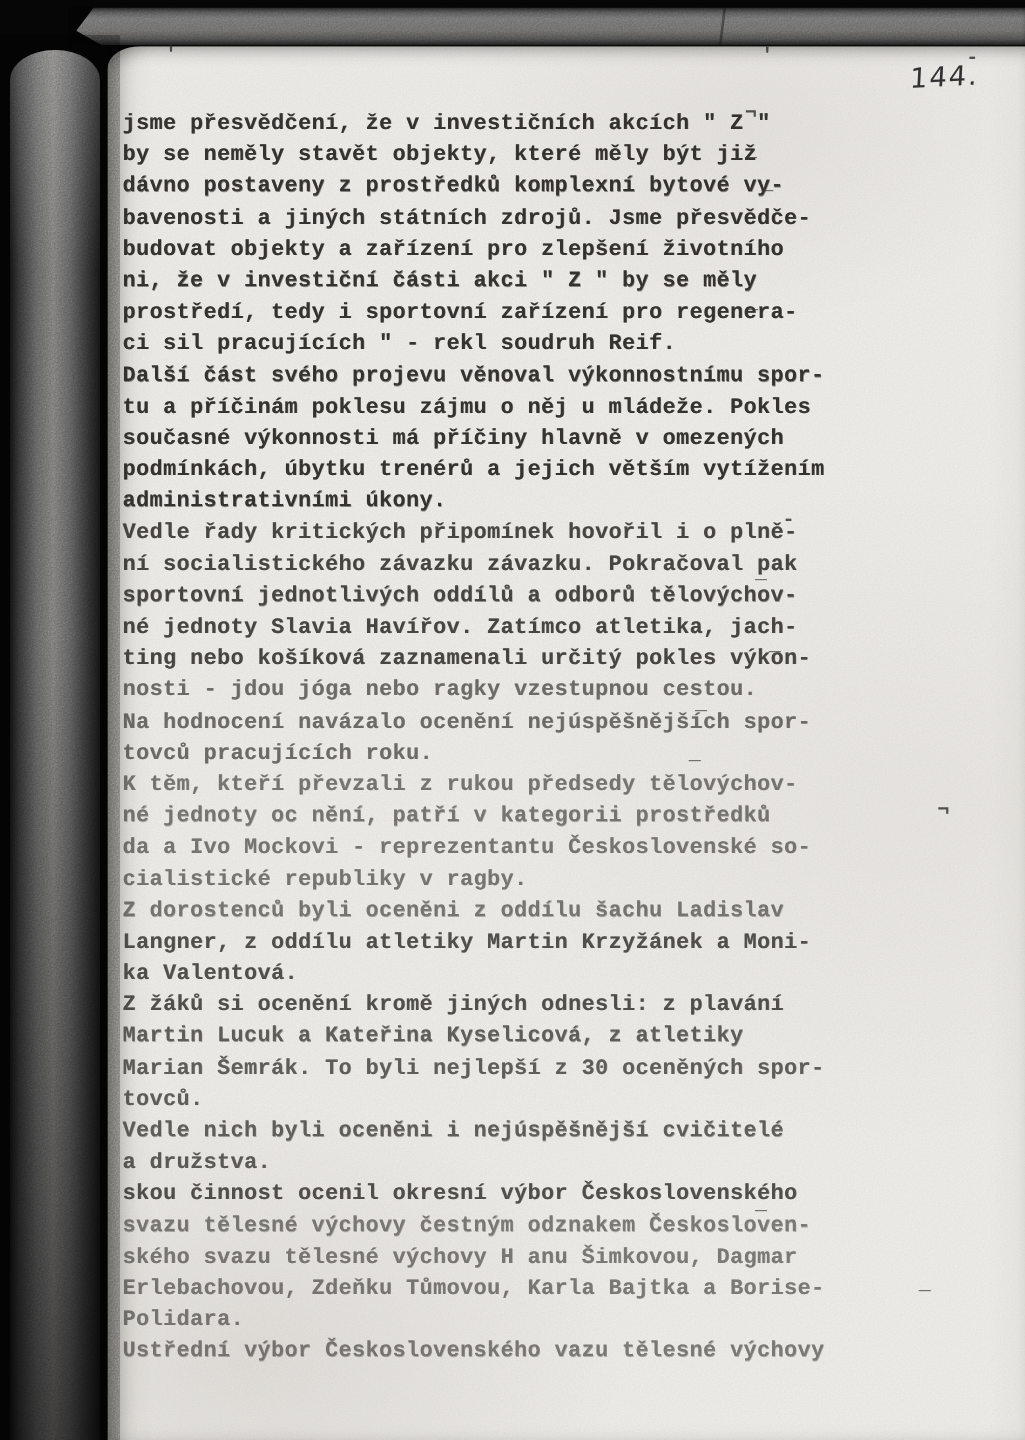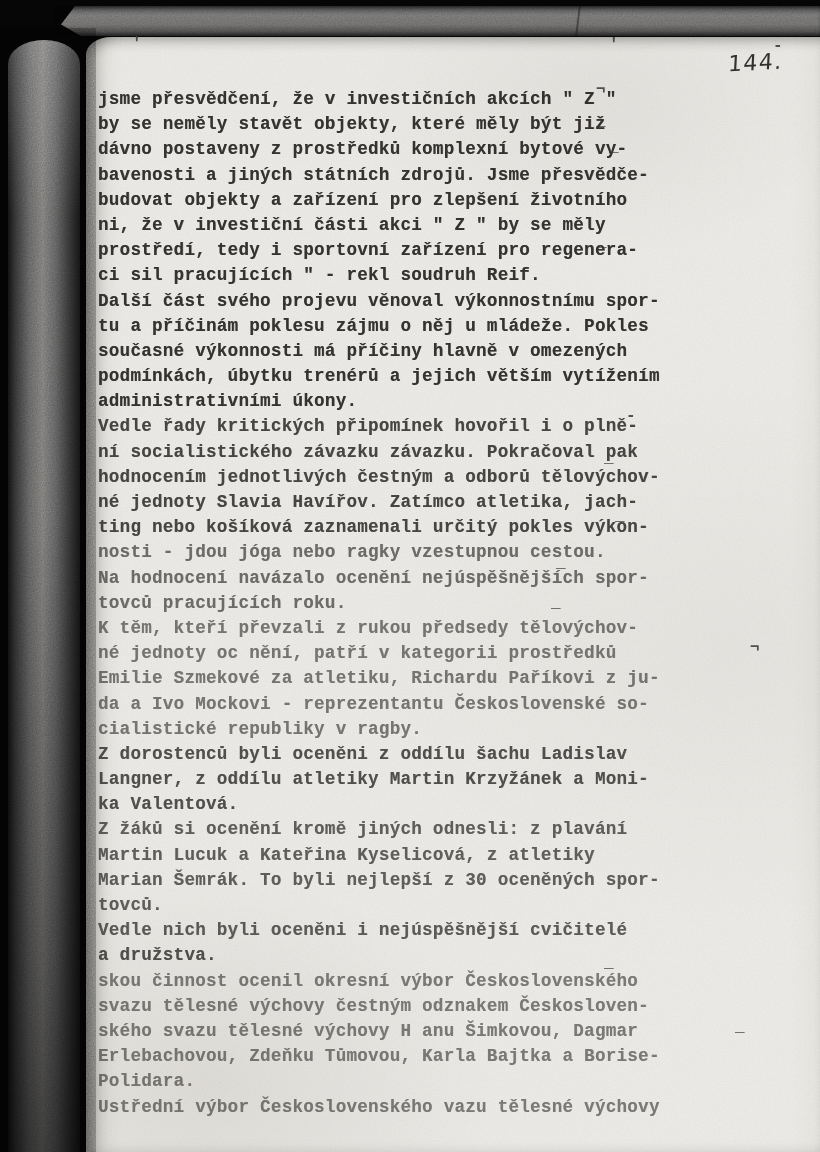--- a/index.html
+++ b/index.html
@@ -97,29 +97,28 @@
         <div class="line">ni, že v investiční části akci " Z " by se měly</div>
         <div class="line">prostředí, tedy i sportovní zařízení pro regenera-</div>
         <div class="line">ci sil pracujících " - rekl soudruh Reif.</div>
         <div class="line">Další část svého projevu věnoval výkonnostnímu spor-</div>
         <div class="line">tu a příčinám poklesu zájmu o něj u mládeže. Pokles</div>
         <div class="line">současné výkonnosti má příčiny hlavně v omezených</div>
         <div class="line">podmínkách, úbytku trenérů a jejich větším vytížením</div>
         <div class="line">administrativními úkony.</div>
         <div class="line">Vedle řady kritických připomínek hovořil i o plně-</div>
         <div class="line">ní socialistického závazku závazku. Pokračoval pak</div>
-        <div class="line">hodnocením jednotlivých čestným a odborů tělovýchov-</div>
+        <div class="line">sportovní jednotlivých oddílů a odborů tělovýchov-</div>
         <div class="line">né jednoty Slavia Havířov. Zatímco atletika, jach-</div>
         <div class="line">ting nebo košíková zaznamenali určitý pokles výkon-</div>
         <div class="line">nosti - jdou jóga nebo ragky vzestupnou cestou.</div>
         <div class="line">Na hodnocení navázalo ocenění nejúspěšnějších spor-</div>
         <div class="line">tovců pracujících roku.</div>
         <div class="line">K těm, kteří převzali z rukou předsedy tělovýchov-</div>
         <div class="line">né jednoty oc nění, patří v kategorii prostředků</div>
-        <div class="line">Emilie Szmekové za atletiku, Richardu Paříkovi z ju-</div>
         <div class="line">da a Ivo Mockovi - reprezentantu Československé so-</div>
         <div class="line">cialistické republiky v ragby.</div>
         <div class="line">Z dorostenců byli oceněni z oddílu šachu Ladislav</div>
         <div class="line">Langner, z oddílu atletiky Martin Krzyžánek a Moni-</div>
         <div class="line">ka Valentová.</div>
         <div class="line">Z žáků si ocenění kromě jiných odnesli: z plavání</div>
         <div class="line">Martin Lucuk a Kateřina Kyselicová, z atletiky</div>
         <div class="line">Marian Šemrák. To byli nejlepší z 30 oceněných spor-</div>
         <div class="line">tovců.</div>
         <div class="line">Vedle nich byli oceněni i nejúspěšnější cvičitelé</div>

